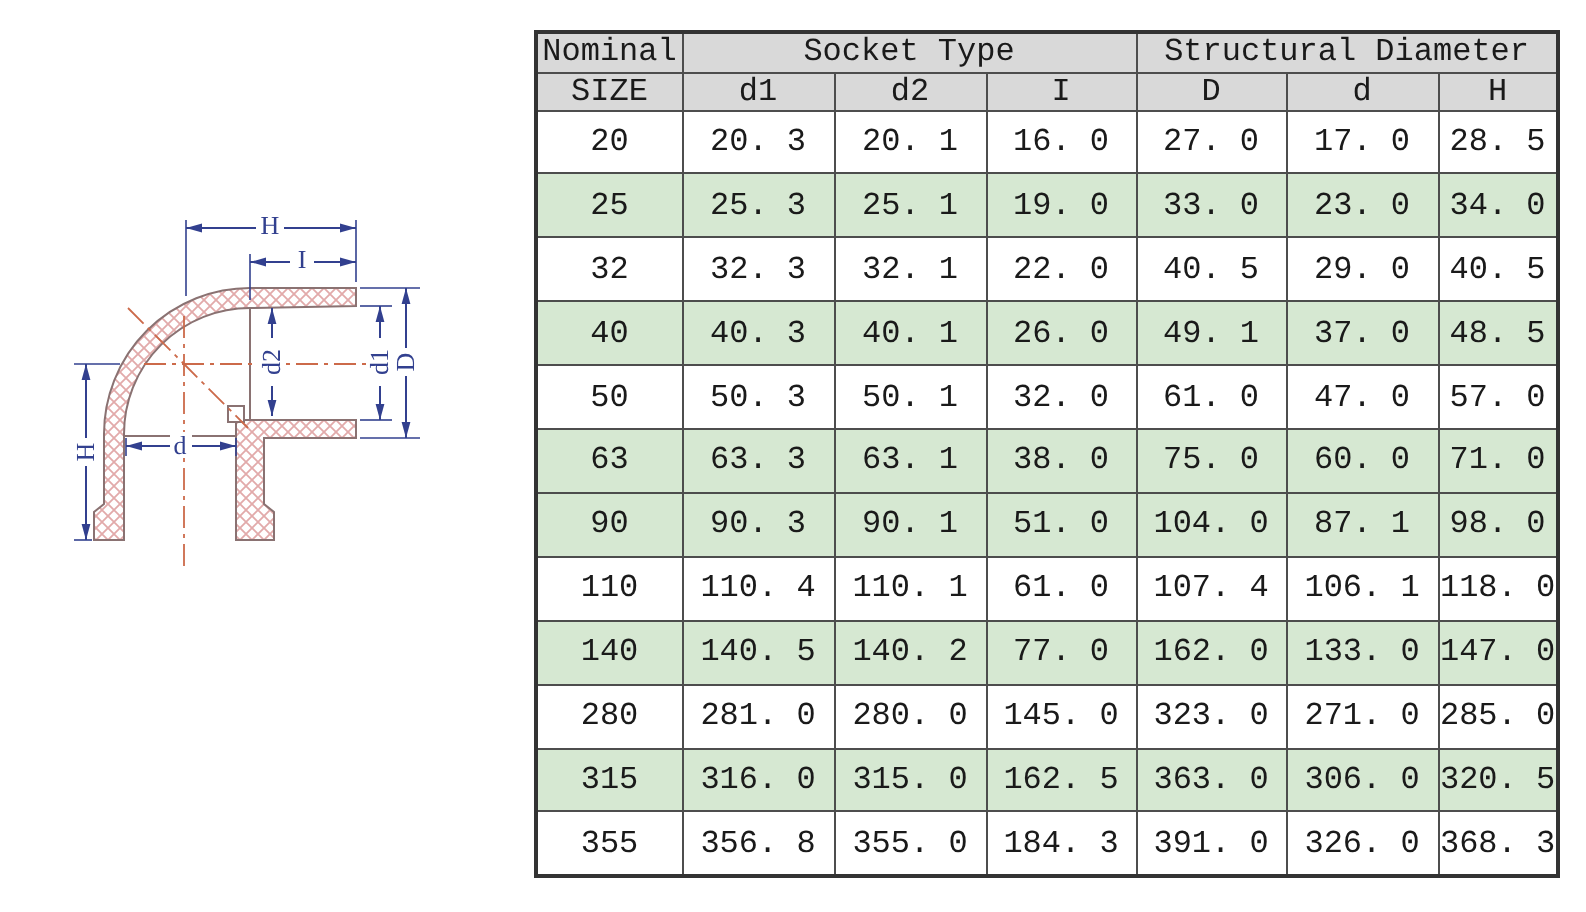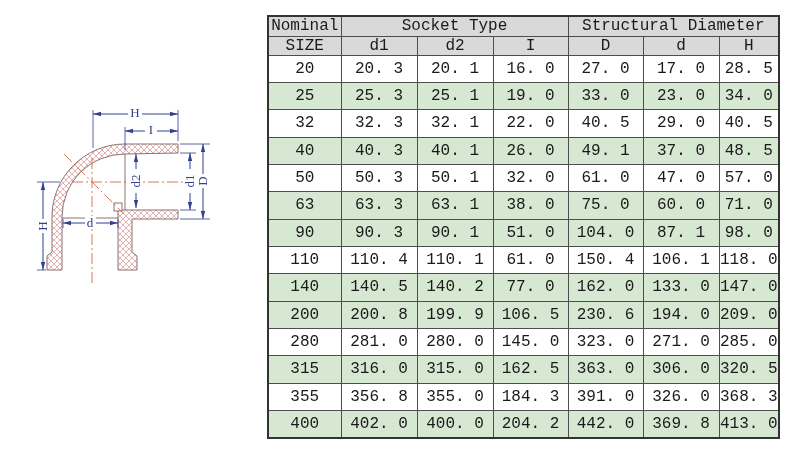--- a/index.html
+++ b/index.html
@@ -216,42 +216,33 @@
           <td>51. 0</td>
           <td>104. 0</td>
           <td>87. 1</td>
           <td>98. 0</td>
         </tr>
         <tr>
           <td>110</td>
           <td>110. 4</td>
           <td>110. 1</td>
           <td>61. 0</td>
-          <td>150. 4</td>
+          <td>107. 4</td>
           <td>106. 1</td>
           <td>118. 0</td>
         </tr>
         <tr class="alt">
           <td>140</td>
           <td>140. 5</td>
           <td>140. 2</td>
           <td>77. 0</td>
           <td>162. 0</td>
           <td>133. 0</td>
           <td>147. 0</td>
         </tr>
-        <tr class="alt">
-          <td>200</td>
-          <td>200. 8</td>
-          <td>199. 9</td>
-          <td>106. 5</td>
-          <td>230. 6</td>
-          <td>194. 0</td>
-          <td>209. 0</td>
-        </tr>
         <tr>
           <td>280</td>
           <td>281. 0</td>
           <td>280. 0</td>
           <td>145. 0</td>
           <td>323. 0</td>
           <td>271. 0</td>
           <td>285. 0</td>
         </tr>
         <tr class="alt">
@@ -265,24 +256,15 @@
         </tr>
         <tr>
           <td>355</td>
           <td>356. 8</td>
           <td>355. 0</td>
           <td>184. 3</td>
           <td>391. 0</td>
           <td>326. 0</td>
           <td>368. 3</td>
         </tr>
-        <tr class="alt">
-          <td>400</td>
-          <td>402. 0</td>
-          <td>400. 0</td>
-          <td>204. 2</td>
-          <td>442. 0</td>
-          <td>369. 8</td>
-          <td>413. 0</td>
-        </tr>
       </tbody>
   </table>
 </div>
 
 </body></html>

